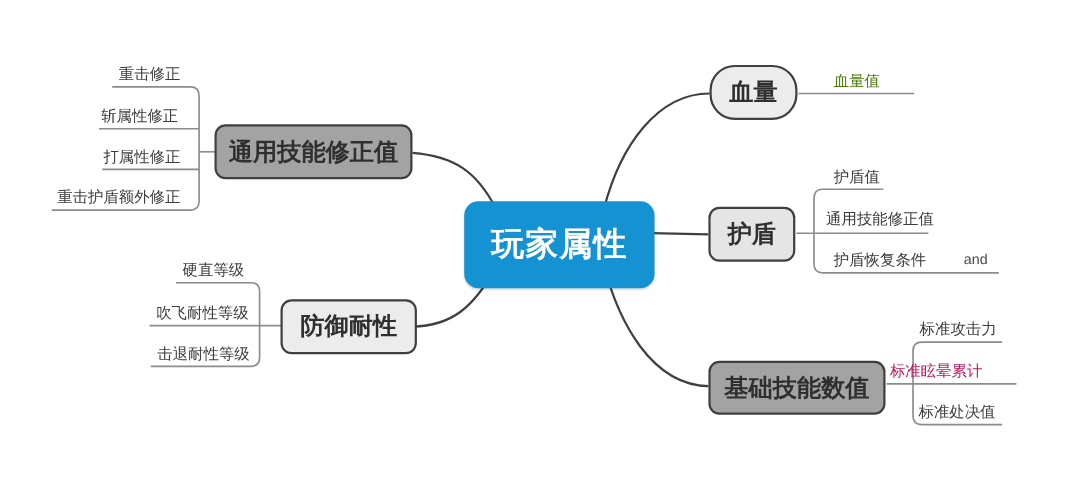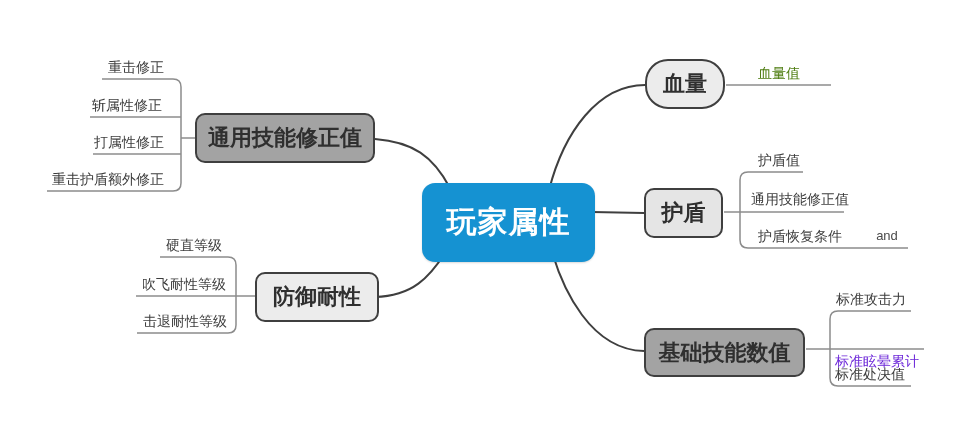--- a/index.html
+++ b/index.html
@@ -118,16 +118,16 @@
   <div class="leaf" style="left: 134px; top: 274px; width: 100px; color: rgb(60, 60, 60);">吹飞耐性等级</div>
 
   <div class="leaf" style="left: 744px; top: 63px; width: 70px; color: #4d7c0f;">血量值</div>
 
   <div class="leaf" style="left: 744px; top: 150px; width: 70px; color: rgb(60, 60, 60); text-align: center;">护盾值</div>
   <div class="leaf" style="left: 750px; top: 189px; width: 100px; color: rgb(60, 60, 60);">通用技能修正值</div>
   <div class="leaf" style="left: 750px; top: 226px; width: 100px; color: rgb(60, 60, 60);">护盾恢复条件</div>
   <div class="tag" style="left:867px;top:227px;width:40px">and</div>
 
   <div class="leaf" style="left: 826px; top: 289px; width: 90px; color: rgb(60, 60, 60);">标准攻击力</div>
-  <div class="leaf" style="left: 827px; top: 327px; width: 100px; color: #6d28d9; margin-top: 24px;">标准眩晕累计</div>
+  <div class="leaf" style="left: 801px; top: 327px; width: 100px; color: #be185d;">标准眩晕累计</div>
   <div class="leaf" style="left: 825px; top: 364px; width: 90px; color: rgb(60, 60, 60);">标准处决值</div>
 
 </div>
 
 </body></html>

